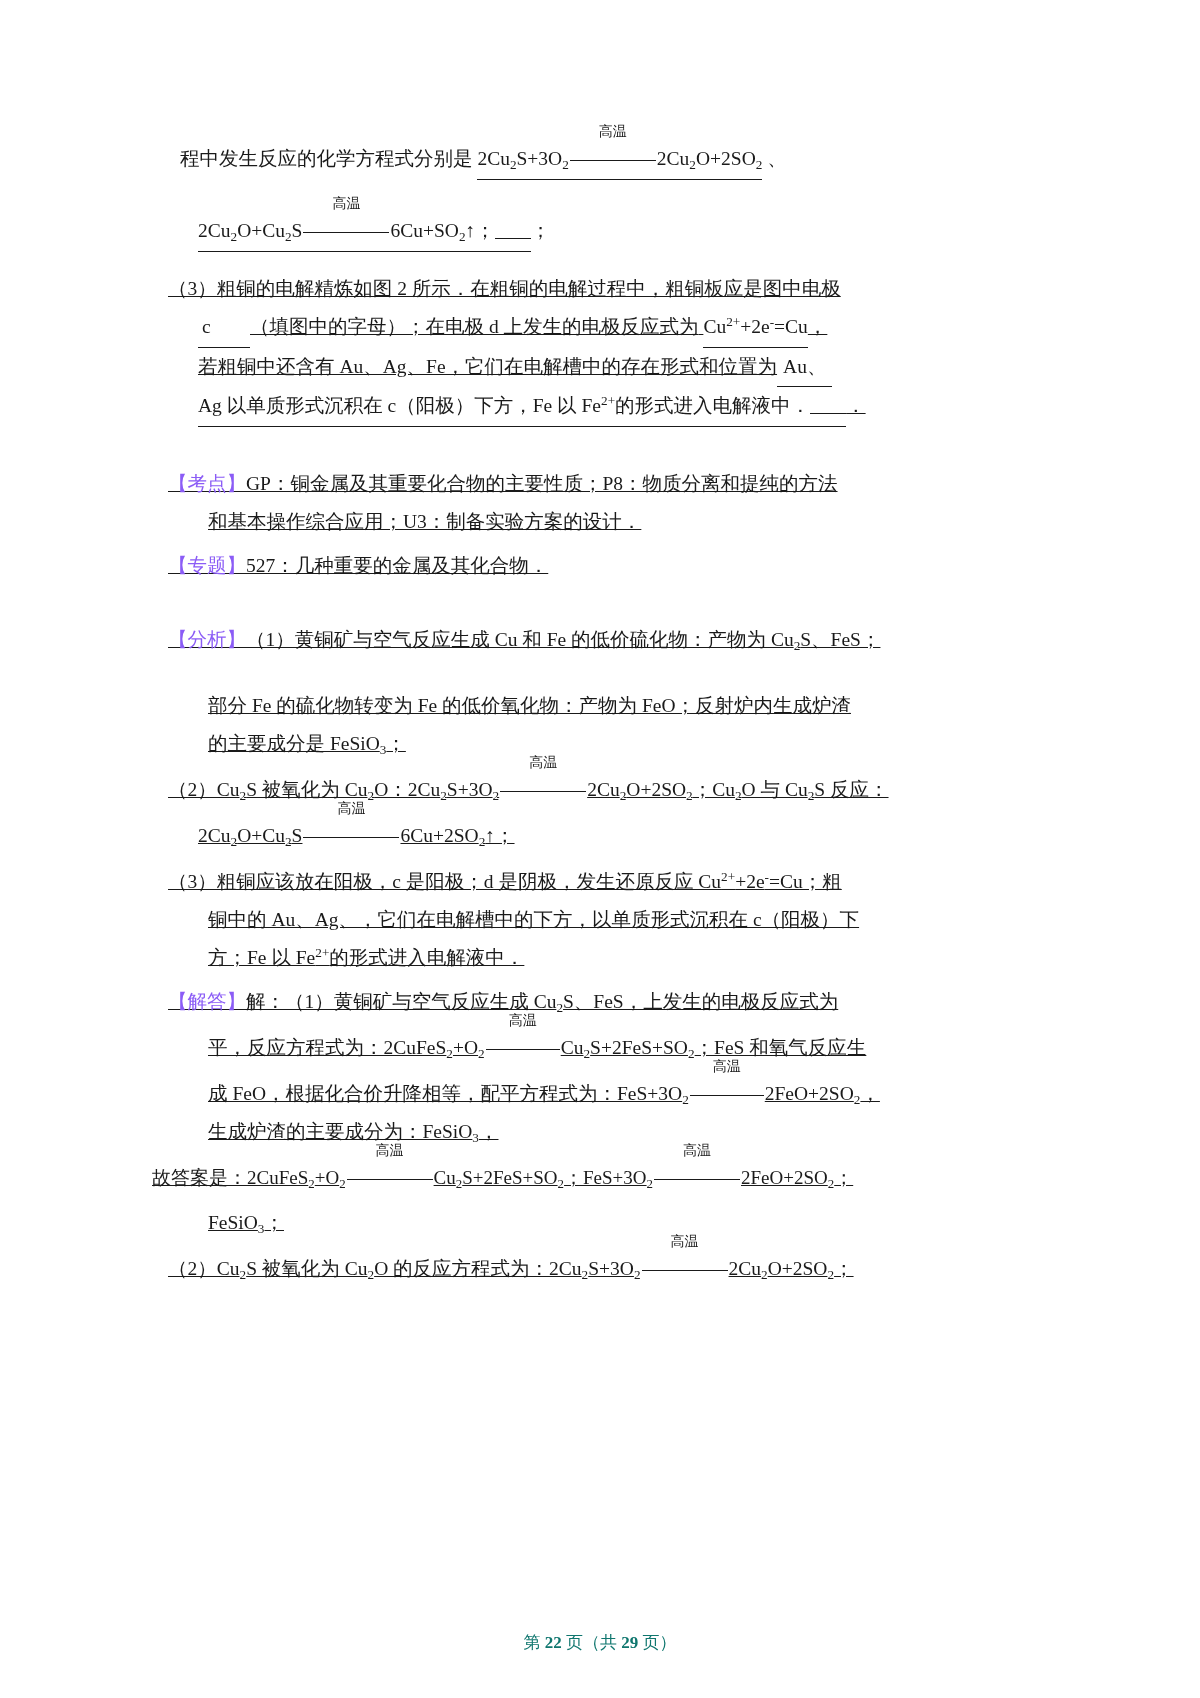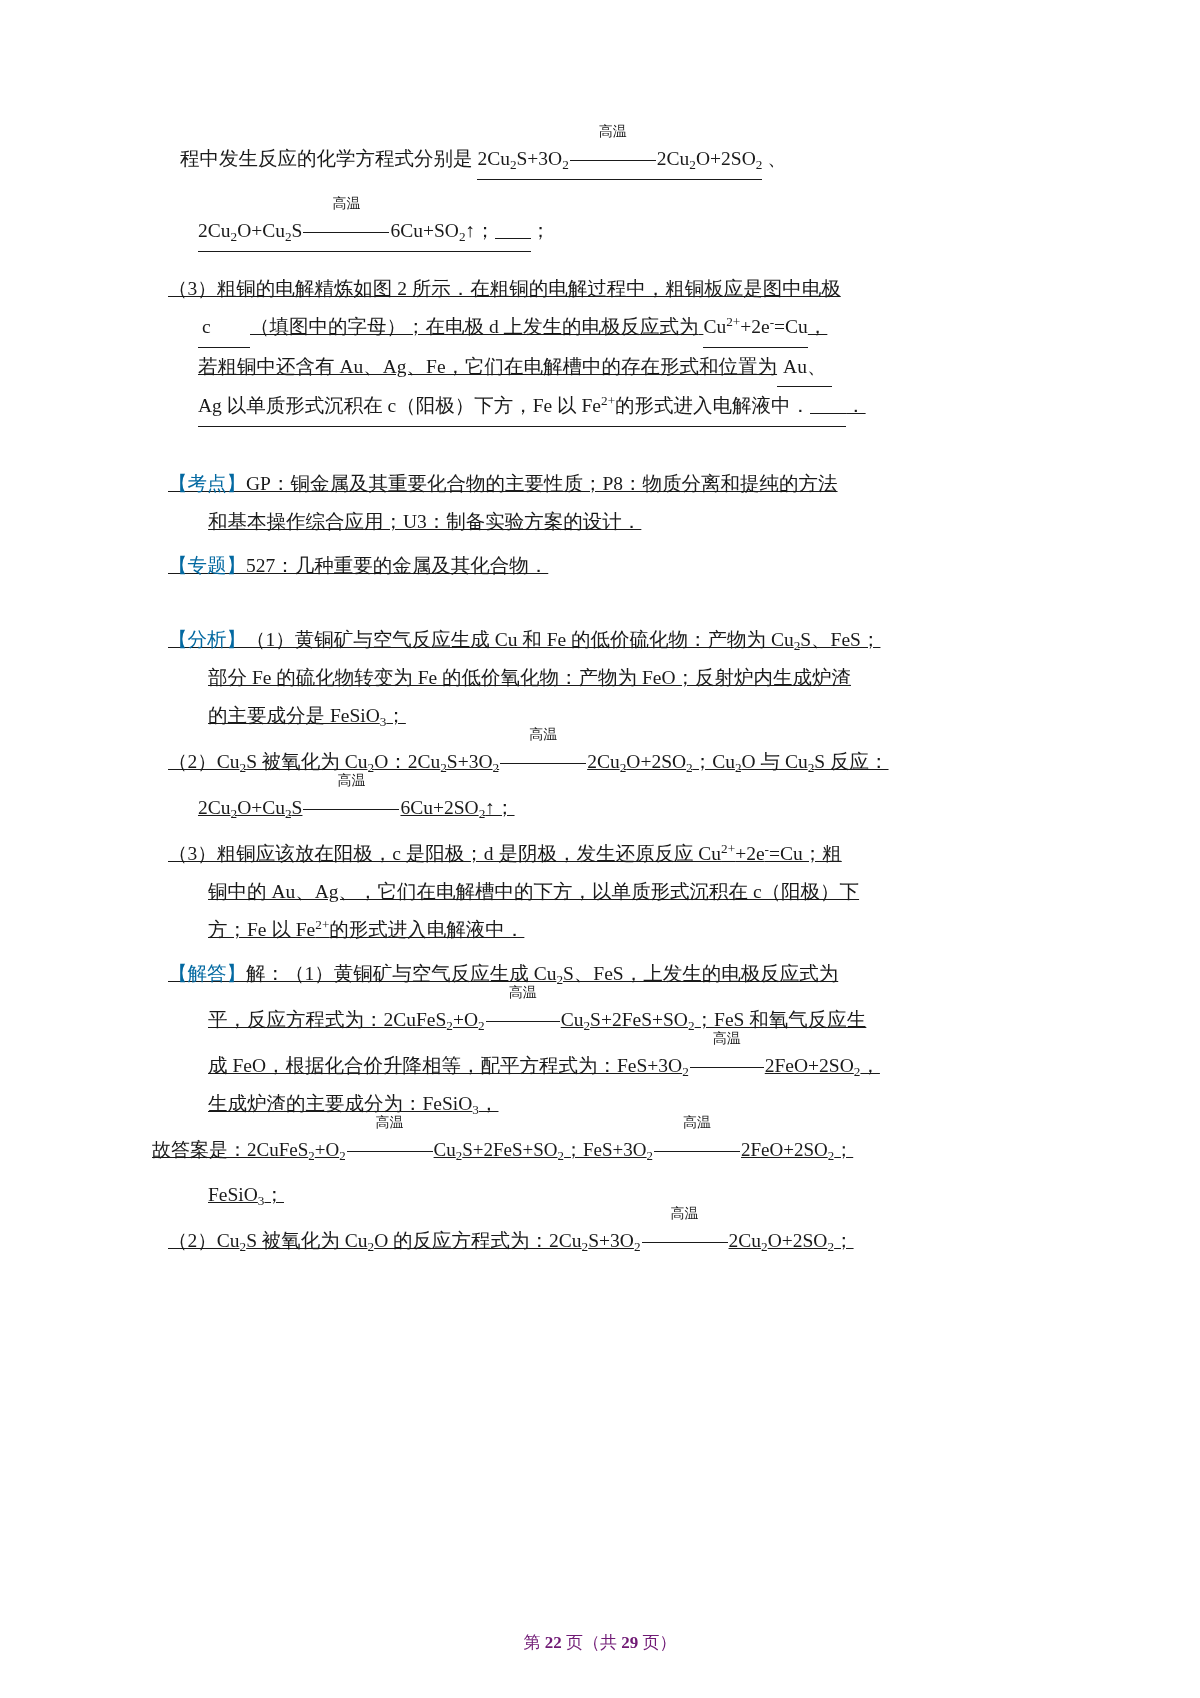--- a/index.html
+++ b/index.html
@@ -81,38 +81,38 @@
     display: inline-block;
   }
   .ul-mini {
     border-bottom: 1.3px solid #1a1a1a;
     display: inline-block;
     width: 36px;
     height: 1em;
     vertical-align: -2px;
   }
   .tag {
-    color: #0369a1;
+    color: #8b5cf6;
     font-weight: normal;
   }
   .section {
     margin-top: 6px;
   }
   .spacer-lg { height: 30px; }
   .spacer-md { height: 16px; }
   .spacer-sm { height: 8px; }
 
   .footer {
     position: absolute;
     left: 0;
     right: 0;
     bottom: 44px;
     text-align: center;
     font-size: 17px;
-    color: #701a75;
+    color: #0f766e;
   }
   .footer b { font-weight: bold; }
   .ml-under {
     display: inline-block;
     border-bottom: 1.3px solid #1a1a1a;
     padding-bottom: 1px;
   }
 </style>
 </head>
 <body>
@@ -168,21 +168,21 @@
     <div class="para section">
       <div class="line" style="margin-left:-12px;">
         <span class="tag">【专题】</span><span>527：几种重要的金属及其化合物．</span>
       </div>
     </div>
 
     <div class="para section">
       <div class="line" style="margin-left:-12px;margin-top:36px;">
         <span class="tag">【分析】</span><span>（1）黄铜矿与空气反应生成 Cu 和 Fe 的低价硫化物：产物为 Cu</span><sub>2</sub><span>S、FeS；</span>
       </div>
-      <div class="line" style="padding-left:28px;">
+      <div class="line" style="padding-left:28px;margin-top:28px;">
         <span>部分 Fe 的硫化物转变为 Fe 的低价氧化物：产物为 FeO；反射炉内生成炉渣</span>
       </div>
       <div class="line" style="padding-left:28px;">
         <span>的主要成分是 FeSiO</span><sub>3</sub><span>；</span>
       </div>
       <div class="spacer-sm"></div>
       <div class="line" style="margin-left:-12px;">
         <span>（2）Cu</span><sub>2</sub><span>S 被氧化为 Cu</span><sub>2</sub><span>O：2Cu</span><sub>2</sub><span>S+3O</span><sub>2</sub><span class="rxn"><span class="cond">高温</span><span class="bar"></span></span><span>2Cu</span><sub>2</sub><span>O+2SO</span><sub>2</sub><span>；Cu</span><sub>2</sub><span>O 与 Cu</span><sub>2</sub><span>S 反应：</span>
       </div>
       <div class="spacer-sm"></div>

